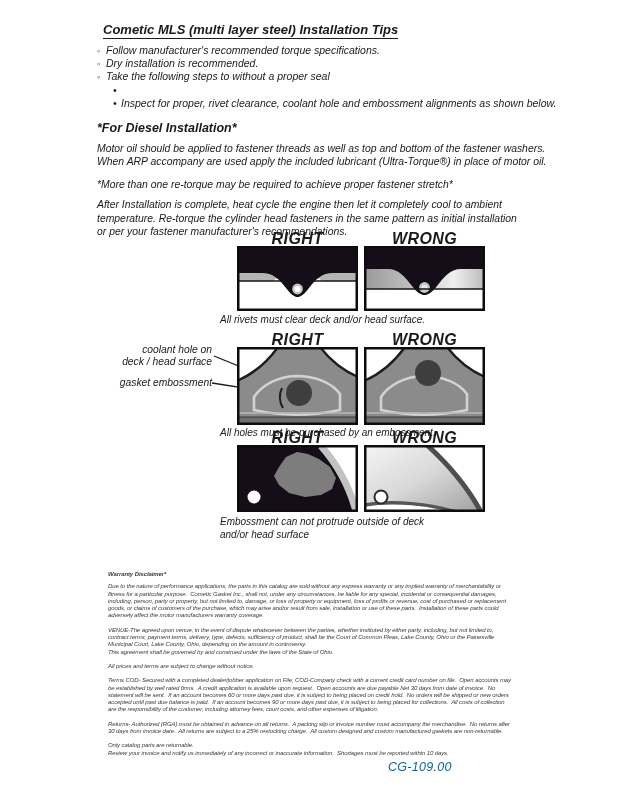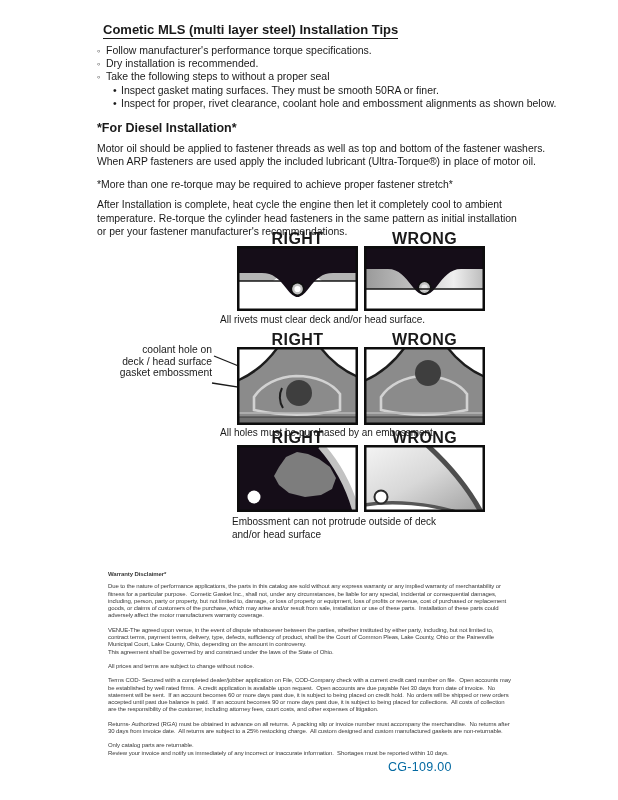--- a/index.html
+++ b/index.html
@@ -3,40 +3,41 @@
 <meta charset="utf-8">
 <style>
   html,body{margin:0;padding:0;background:#ffffff;}
   .page{
     position:relative;
     width:618px;height:800px;
     background:#ffffff;
     font-family:"Liberation Sans", sans-serif;
     color:#1a1a1a;
     overflow:hidden;
+    font-style:italic;
   }
   
   .text-block{position:absolute;left:97px;top:22px;width:475px;}
   .doc-title{margin:0 0 5px 6px;font-size:13px;font-weight:bold;}
   .doc-title .underline{display:inline-block;border-bottom:1.8px solid #1a1a1a;padding-bottom:1px;}
   .bullet-row{display:flex;font-size:10.5px;line-height:13.2px;white-space:nowrap;}
   .bullet-row .marker{width:9px;flex:0 0 9px;font-size:9.5px;}
   .sub{margin-left:16px;}
   .sub .marker{width:8px;flex:0 0 8px;font-size:10.5px;}
   .diesel-heading{margin-top:11px;font-size:12.5px;font-weight:bold;}
   .para{margin-top:7px;font-size:10.4px;line-height:13.4px;white-space:pre;}
   .note{margin-top:9px;}
   
   .rw-label{position:absolute;width:121px;text-align:center;font-size:16px;font-weight:bold;letter-spacing:.4px;}
   .dg-box{position:absolute;width:121px;display:block;}
   .dg-box svg{display:block;width:121px;}
   .caption{position:absolute;left:220px;font-size:10px;line-height:12.5px;white-space:pre;}
   .annotations{position:absolute;left:98px;top:344px;width:114px;text-align:right;font-size:10.3px;line-height:11.5px;}
   .annotations .ann{white-space:pre-line;}
-  .annotations .ann2{}
+  .annotations .ann2{margin-top:10px;}
   .leader-overlay{position:absolute;left:0;top:0;pointer-events:none;}
   
   .legal{position:absolute;left:108px;top:571px;width:478px;color:#3a3a3a;
          font-size:6px;line-height:7.3px;letter-spacing:-0.1px;}
   .legal .lheading{font-weight:bold;margin:0 0 5px 0;}
   .legal .lpara{margin:0 0 7px 0;white-space:pre;}
   
   .page-number{position:absolute;left:388px;top:760px;font-size:12.5px;letter-spacing:.3px;color:#0369a1;}
 </style>
 </head>
@@ -44,42 +45,41 @@
 
 <div class="page">
 
   <div class="text-block">
     <div class="doc-title">
       <span class="underline">Cometic MLS (multi layer steel) Installation Tips</span>
     </div>
 
     <div class="bullet-row">
       <span class="marker">◦</span>
-      <span>Follow manufacturer's performance torque specifications.</span>
+      <span>Follow manufacturer's recommended torque specifications.</span>
     </div>
     <div class="bullet-row">
       <span class="marker">◦</span>
       <span>Dry installation is recommended.</span>
     </div>
     <div class="bullet-row">
       <span class="marker">◦</span>
       <span>Take the following steps to without a proper seal</span>
     </div>
     <div class="bullet-row sub">
       <span class="marker">•</span>
-      <span>Inspect gasket mating surfaces.  They must be smooth 50RA or finer.</span>
     </div>
     <div class="bullet-row sub">
       <span class="marker">•</span>
       <span>Inspect for proper, rivet clearance, coolant hole and embossment alignments as shown below.</span>
     </div>
 
     <div class="diesel-heading">*For Diesel Installation*</div>
     <div class="para">Motor oil should be applied to fastener threads as well as top and bottom of the fastener washers.
-When ARP fasteners are used apply the included lubricant (Ultra-Torque®) in place of motor oil.</div>
+When ARP accompany are used apply the included lubricant (Ultra-Torque®) in place of motor oil.</div>
     <div class="para note">*More than one re-torque may be required to achieve proper fastener stretch*</div>
     <div class="para">After Installation is complete, heat cycle the engine then let it completely cool to ambient
 temperature. Re-torque the cylinder head fasteners in the same pattern as initial installation
 or per your fastener manufacturer's recommendations.</div>
   </div>
 
   <div class="rw-label" style="left:237px;top:230px;">RIGHT</div>
   <div class="rw-label" style="left:364px;top:230px;">WRONG</div>
 
   <div class="dg-box" style="left:237px;top:246px;">
@@ -194,21 +194,21 @@
       </defs>
       <rect width="121" height="67" fill="#ffffff"></rect>
       <path d="M0,0 H63 C86,21 104,43 117,67 H92 C66,59 30,55 0,60 Z" fill="url(#gSilver)"></path>
       <path d="M63,0 C86,21 104,43 117,67" fill="none" stroke="#4e4e4e" stroke-width="5"></path>
       <path d="M0,60 C30,55 66,59 92,67" fill="none" stroke="#565656" stroke-width="3.5"></path>
       <circle cx="17" cy="52" r="6.5" fill="#ffffff" stroke="#2c2c2c" stroke-width="2"></circle>
       <rect x="1.25" y="1.25" width="118.5" height="64.5" fill="none" stroke="#0d0d0d" stroke-width="2.5"></rect>
     </svg>
   </div>
 
-  <div class="caption" style="top:516px;margin-left:12px;">Embossment can not protrude outside of deck
+  <div class="caption" style="top:516px;">Embossment can not protrude outside of deck
 and/or head surface</div>
 
   <div class="legal">
     <div class="lheading">Warranty Disclaimer*</div>
     <div class="lpara">Due to the nature of performance applications, the parts in this catalog are sold without any express warranty or any implied warranty of merchantability or
 fitness for a particular purpose.  Cometic Gasket Inc., shall not, under any circumstances, be liable for any special, incidental or consequential damages,
 including, person, party or property, but not limited to, damage, or loss of property or equipment, loss of profits or revenue, cost of purchased or replacement
 goods, or claims of customers of the purchase, which may arise and/or result from sale, installation or use of these parts.  Installation of these parts could
 adversely affect the motor manufacturers warranty coverage.</div>
     <div class="lpara">VENUE-The agreed upon venue, in the event of dispute whatsoever between the parties, whether instituted by either party, including, but not limited to,

